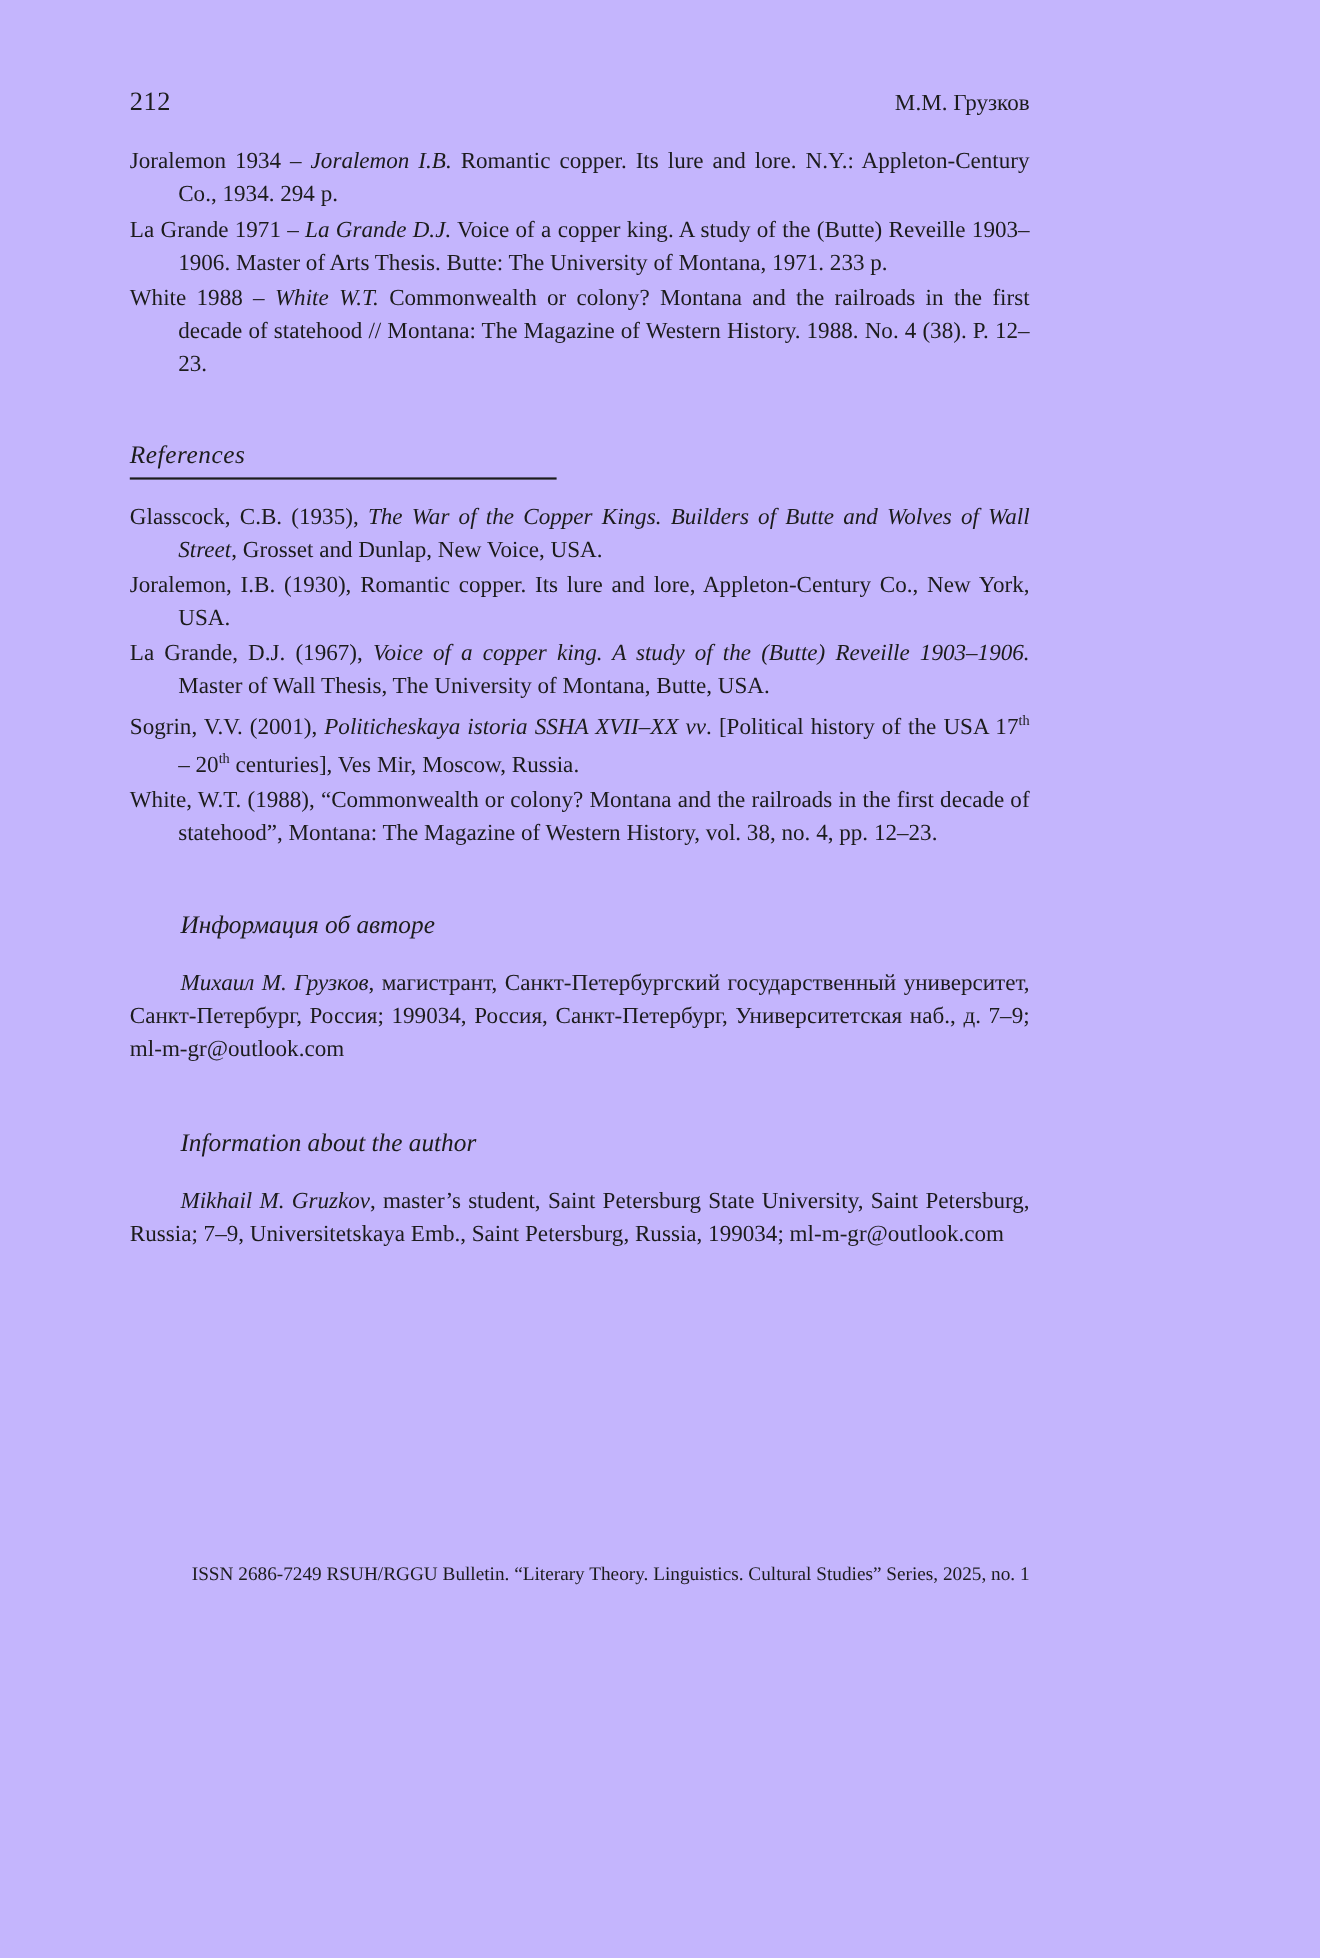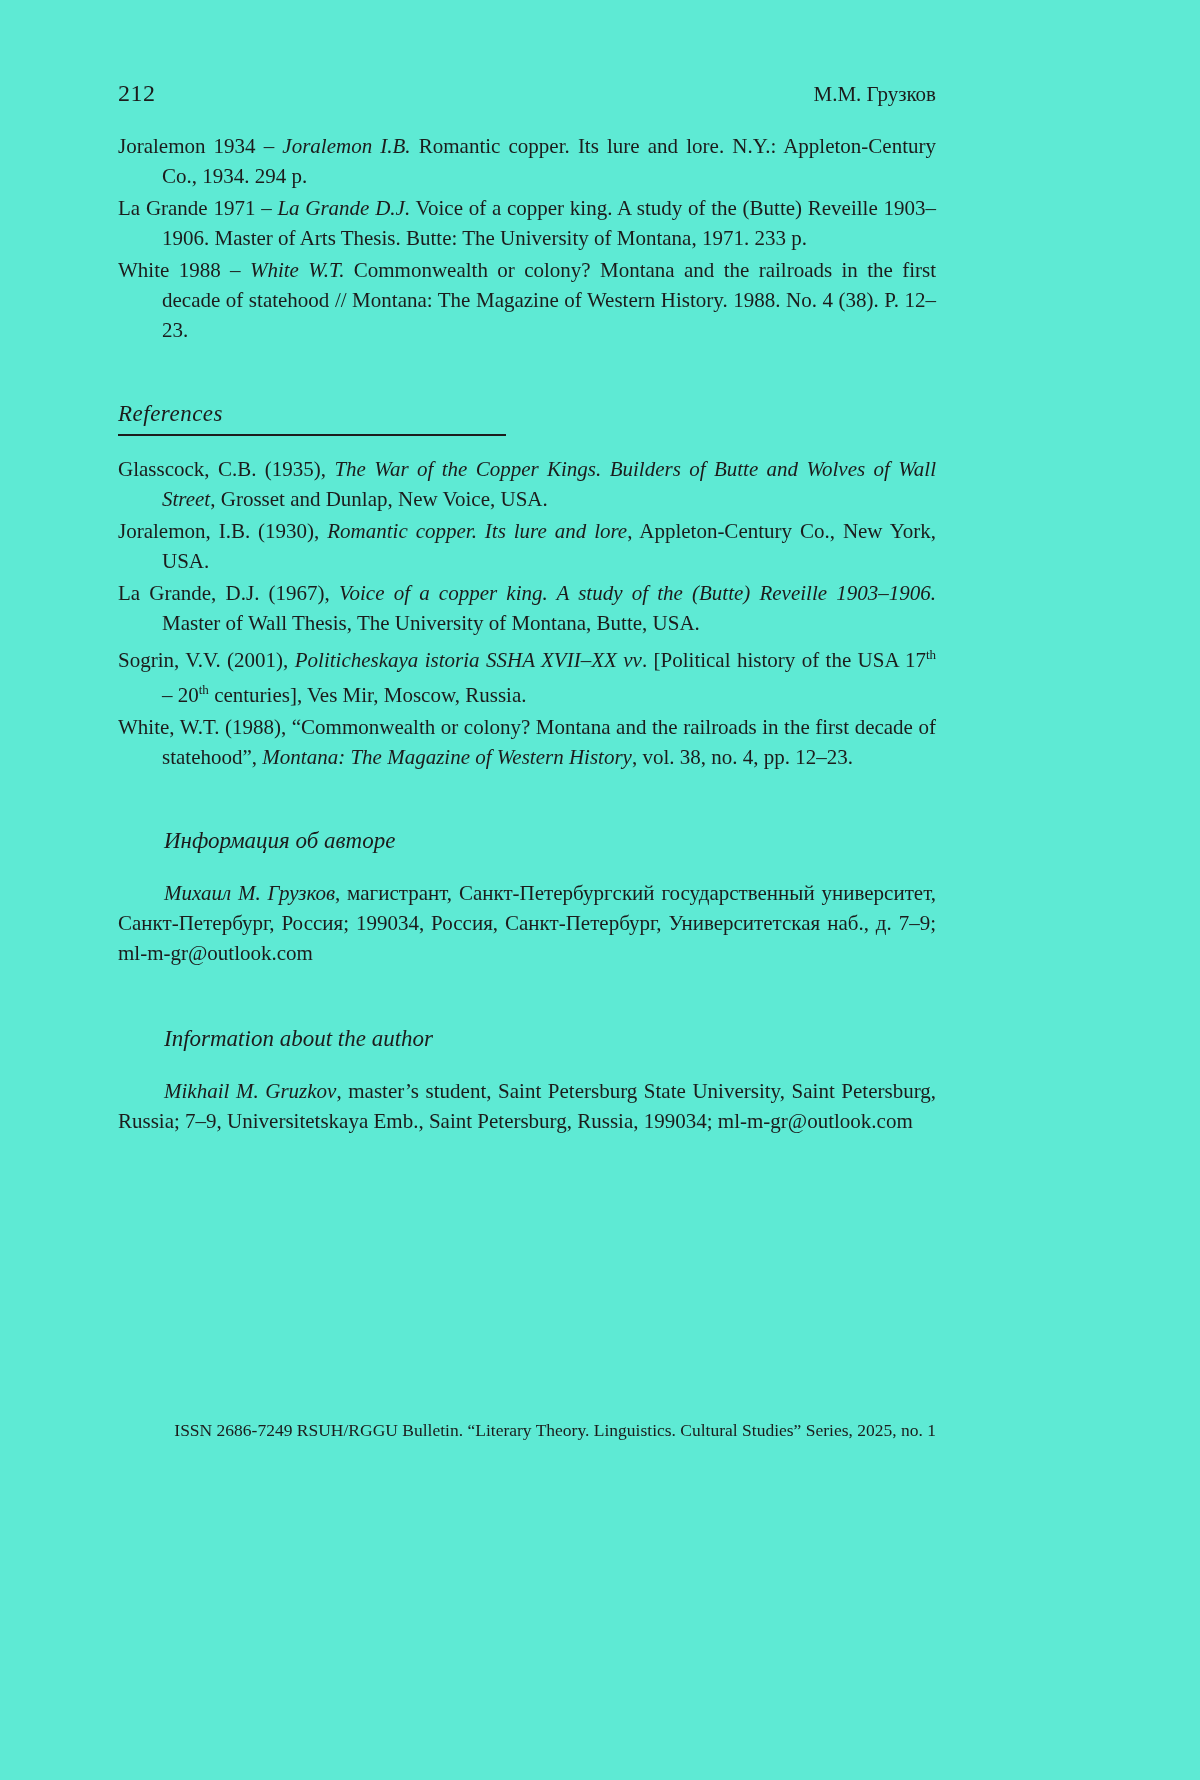--- a/index.html
+++ b/index.html
@@ -1,21 +1,21 @@
 <!DOCTYPE html>
 <html><head>
 <meta charset="utf-8">
 <style>
   * { margin: 0; padding: 0; box-sizing: border-box; }
   html, body { background: #ffffff; }
   .page {
     position: relative;
     width: 1200px;
     height: 1780px;
-    background: #5eead4;
+    background: #c4b5fd;
     color: #1c1c1c;
     font-family: "Liberation Serif", "DejaVu Serif", serif;
     overflow: hidden;
   }
   .content {
     position: absolute;
     left: 118px;
     top: 0;
     width: 818px;
   }
@@ -103,24 +103,24 @@
       <p class="entry"><span>Joralemon 1934 – </span><span style="font-style: italic;">Joralemon I.B.</span><span> Romantic copper. Its lure and lore. N.Y.: Appleton-Century Co., 1934. 294 p.</span></p>
       <p class="entry"><span>La Grande 1971 – </span><span style="font-style: italic;">La Grande D.J.</span><span> Voice of a copper king. A study of the (Butte) Reveille 1903–1906. Master of Arts Thesis. Butte: The University of Montana, 1971. 233 p.</span></p>
       <p class="entry"><span>White 1988 – </span><span style="font-style: italic;">White W.T.</span><span> Commonwealth or colony? Montana and the railroads in the first decade of statehood // Montana: The Magazine of Western History. 1988. No. 4 (38). P. 12–23.</span></p>
     </section>
 
     <section>
       <h2 class="ref-heading">References</h2>
       <div class="heading-rule"></div>
       <div class="ref-list">
         <p class="entry"><span>Glasscock, C.B. (1935), </span><span style="font-style: italic;">The War of the Copper Kings. Builders of Butte and Wolves of Wall Street</span><span>, Grosset and Dunlap, New Voice, USA.</span></p>
-        <p class="entry"><span>Joralemon, I.B. (1930), </span><span style="font-style: italic;">Romantic copper. Its lure and lore</span><span>, Appleton-Century Co., New York, USA.</span></p>
+        <p class="entry"><span>Joralemon, I.B. (1930), </span><span style="">Romantic copper. Its lure and lore</span><span>, Appleton-Century Co., New York, USA.</span></p>
         <p class="entry"><span>La Grande, D.J. (1967), </span><span style="font-style: italic;">Voice of a copper king. A study of the (Butte) Reveille 1903–1906.</span><span> Master of Wall Thesis, The University of Montana, Butte, USA.</span></p>
         <p class="entry"><span>Sogrin, V.V. (2001), </span><span style="font-style: italic;">Politicheskaya istoria SSHA XVII–XX vv</span><span>. [Political history of the USA 17</span><sup>th</sup><span> – 20</span><sup>th</sup><span> centuries], Ves Mir, Moscow, Russia.</span></p>
-        <p class="entry"><span>White, W.T. (1988), “Commonwealth or colony? Montana and the railroads in the first decade of statehood”, </span><span style="font-style: italic;">Montana: The Magazine of Western History</span><span>, vol. 38, no. 4, pp. 12–23.</span></p>
+        <p class="entry"><span>White, W.T. (1988), “Commonwealth or colony? Montana and the railroads in the first decade of statehood”, </span><span style="">Montana: The Magazine of Western History</span><span>, vol. 38, no. 4, pp. 12–23.</span></p>
       </div>
     </section>
 
     <section>
       <h3 class="author-heading">Информация об авторе</h3>
       <p class="author-text"><span style="font-style: italic;">Михаил М. Грузков</span><span>, магистрант, Санкт-Петербургский государственный университет, Санкт-Петербург, Россия; 199034, Россия, Санкт-Петербург, Университетская наб., д. 7–9; ml-m-gr@outlook.com</span></p>
     </section>
 
     <section>
       <h3 class="author-heading en">Information about the author</h3>

